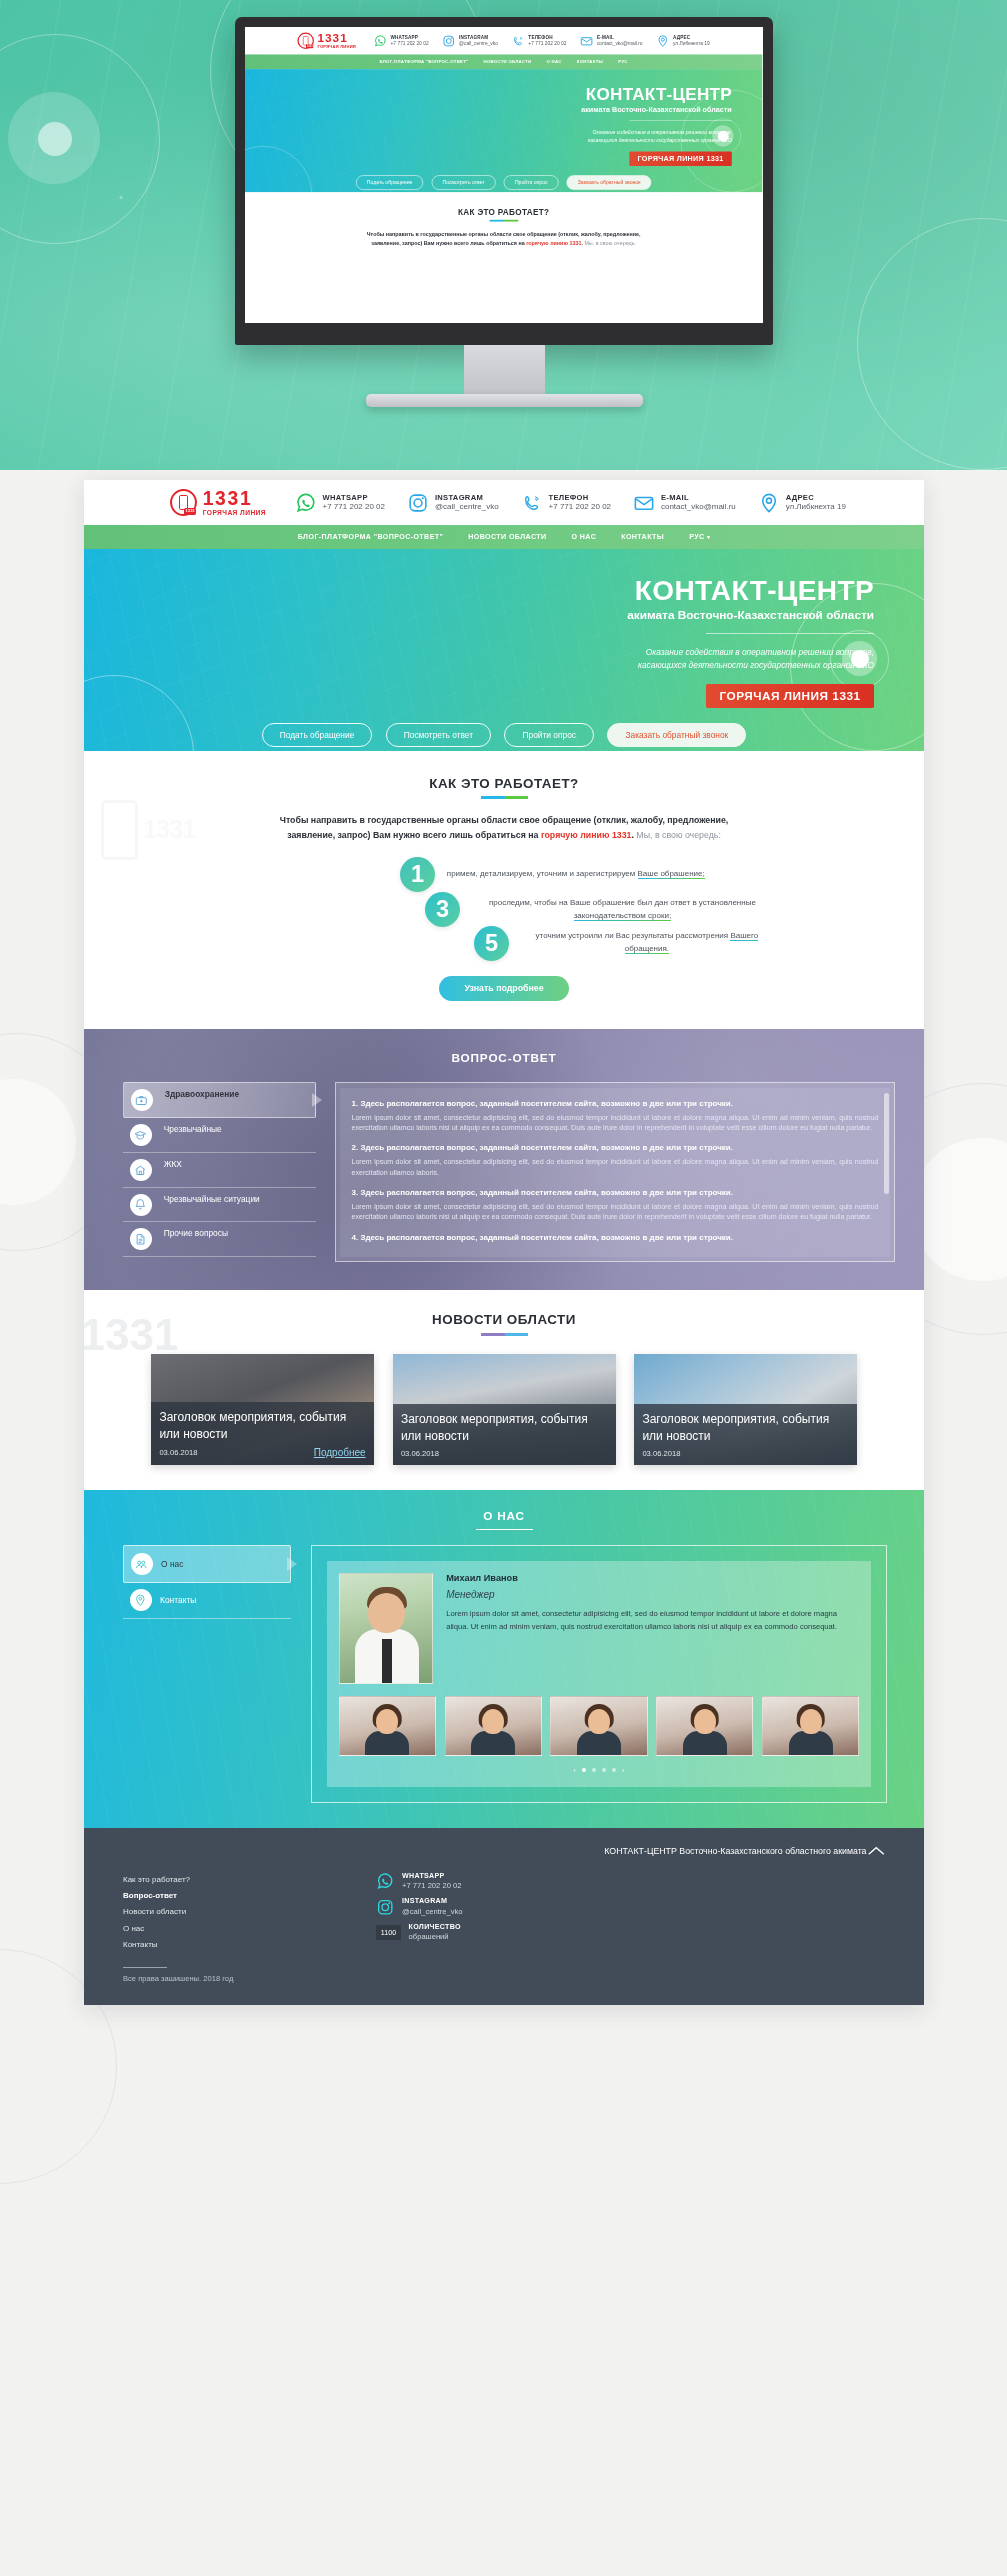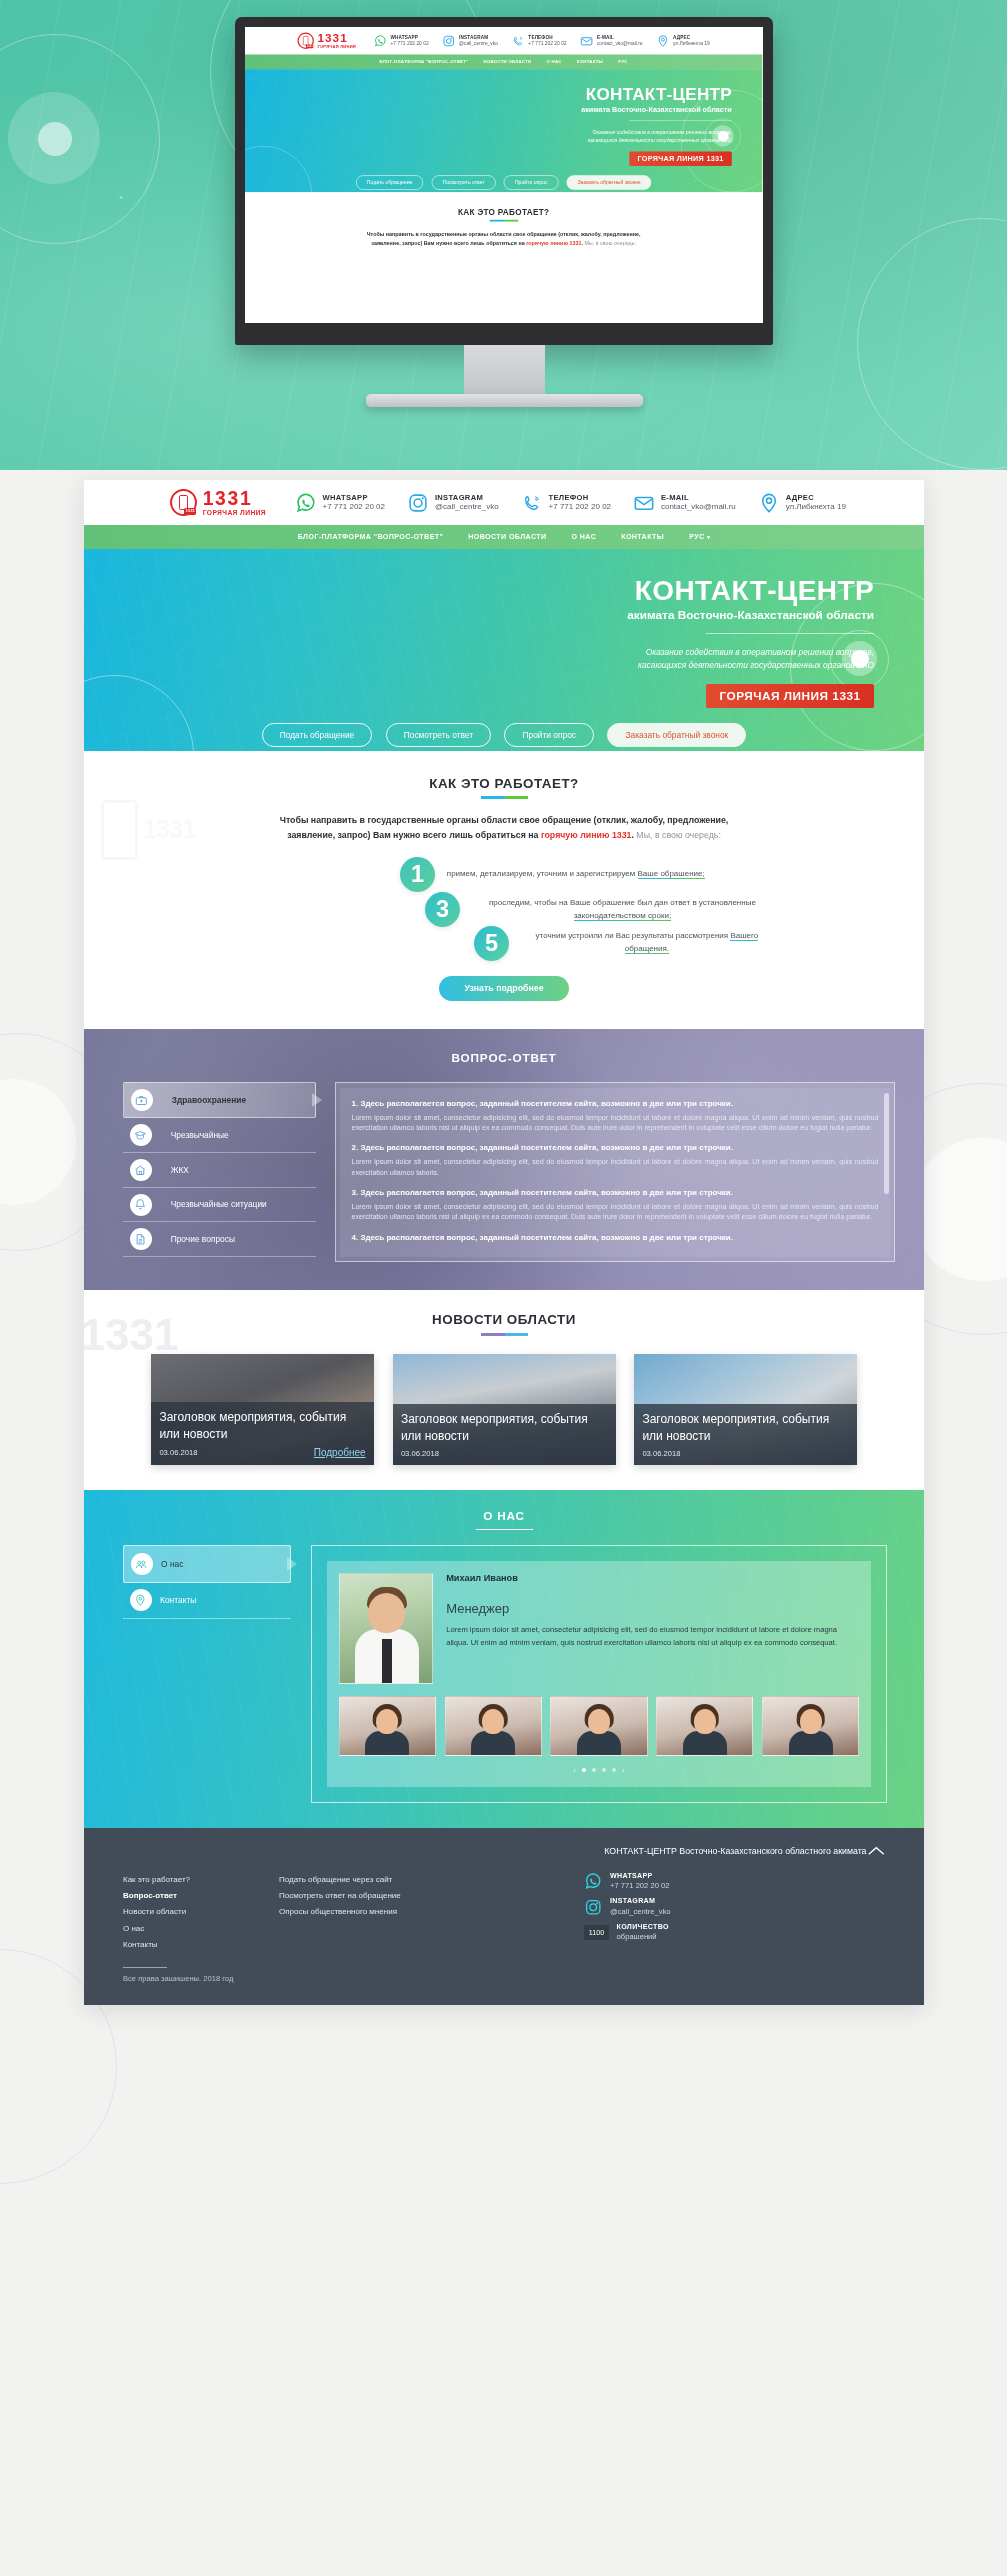--- a/index.html
+++ b/index.html
@@ -181,21 +181,21 @@
     content:""; position:absolute; inset:0;
     background:
       radial-gradient(circle at 34% 62%, rgba(40,40,70,.30), transparent 46%),
       radial-gradient(circle at 78% 18%, rgba(255,255,255,.12), transparent 48%),
       radial-gradient(circle at 14% 18%, rgba(255,255,255,.10), transparent 40%);
   }
   .qa-title{ position:relative; text-align:center; font-size:11.8px; font-weight:bold; color:#fff; letter-spacing:0.8px;}
   .qa-body{ position:relative; display:flex; gap:18.5px; padding:17px 28.6px 0 39px; }
   .qa-cats{ width:193px; flex:none; }
   .qa-cat{
-    display:flex; align-items:center; gap:19px; padding:5.9px 6.7px; position:relative; cursor:pointer;
+    display:flex; gap:12px; padding:5.9px 6.7px; position:relative; cursor:pointer;
     border-bottom:0.8px solid rgba(255,255,255,.35);
   }
   .qa-cat.active{
     background:linear-gradient(90deg, rgba(255,255,255,.42), rgba(255,255,255,.18));
     border:0.8px solid rgba(255,255,255,.5); border-radius:1.7px;
   }
   .qa-cat.active::after{
     content:""; position:absolute; right:-14.3px; top:50%; transform:translateY(-50%);
     border:7.6px solid transparent; border-left:10px solid rgba(255,255,255,.40);
   }
@@ -265,21 +265,21 @@
     background:linear-gradient(170deg,#cfe2c9 0%,#b9d4ae 30%,#7e9f74 100%); position:relative; overflow:hidden;
   }
   .pp-head{ position:absolute; left:28.6px; top:18.5px; width:37px; height:40px; border-radius:50% 50% 46% 46%;
             background:#e7bb95;}
   .pp-hair{ position:absolute; left:27px; top:13.4px; width:40px; height:22px; border-radius:20px 20px 5px 5px;
             background:#6b4a2f;}
   .pp-body{ position:absolute; left:15px; bottom:0; width:64px; height:54px; border-radius:22px 22px 0 0;
             background:#f6f6f4;}
   .pp-tie{ position:absolute; left:42px; bottom:0; width:10px; height:44px; background:#2a2c2f;}
   .person-name{ font-size:9.2px; font-weight:bold; color:#20303a;}
-  .person-role{ font-size:13px; color:#33434d; margin-top:18px;}
+  .person-role{ font-size:10px; color:#33434d; margin-top:6px;font-style:italic;}
   .person-text{ font-size:7.6px; color:#2b3b44; line-height:1.6; margin-top:8.4px;}
   .thumbs{ display:flex; gap:8.4px; margin-top:11.8px;}
   .thumb{ flex:1; height:60px; border:0.8px solid rgba(255,255,255,.45); position:relative; overflow:hidden;
           background:linear-gradient(170deg,#e9e4df,#cbb9ad 55%,#8a6f61); cursor:pointer;}
   .th-head{ position:absolute; left:50%; top:11.8px; transform:translateX(-50%); width:22px; height:25px;
             border-radius:50% 50% 45% 45%; background:#eabd97;}
   .th-hair{ position:absolute; left:50%; top:6.7px; transform:translateX(-50%); width:28.6px; height:25px;
             border-radius:15px 15px 8.4px 8.4px; background:#4b3122;}
   .th-body{ position:absolute; left:50%; bottom:0; transform:translateX(-50%); width:44px; height:23.5px;
             border-radius:15px 15px 0 0; background:#2f3b46;}
@@ -778,25 +778,20 @@
         </div>
       </div>
       <div class="f-cols">
         <div class="f-col">
           <a>Как это работает?</a>
           <a class="bold">Вопрос-ответ</a>
           <a>Новости области</a>
           <a>О нас</a>
           <a>Контакты</a>
         </div>
-        <div class="f-col" style="width:208px">
-          <a>Подать обращение через сайт</a>
-          <a>Посмотреть ответ на обращение</a>
-          <a>Опросы общественного мнения</a>
-        </div>
         <div class="f-contacts">
           <div class="f-c">
             <svg class="f-ic" viewBox="0 0 28 28">
               <path d="M4 24l1.6-5.3A10 10 0 1 1 9.4 22L4 24z" fill="none" stroke="#2fd6e0" stroke-width="2"></path>
               <path d="M10.5 10c.4-.2 1 0 1.3.6l.8 1.6c.2.4 0 .8-.3 1.1l-.5.5c.6 1.3 1.7 2.3 3 2.9l.5-.6c.3-.3.7-.4 1.1-.2l1.7.8c.5.3.7.9.5 1.3-.6 1.2-2.1 1.5-3.4 1-2.5-1-4.6-3-5.6-5.5-.5-1.3-.2-2.9 .9-3.5z" fill="#2fd6e0"></path>
             </svg>
             <div>
               <div class="t">WHATSAPP</div>
               <div class="v">+7 771 202 20 02</div>
             </div>

